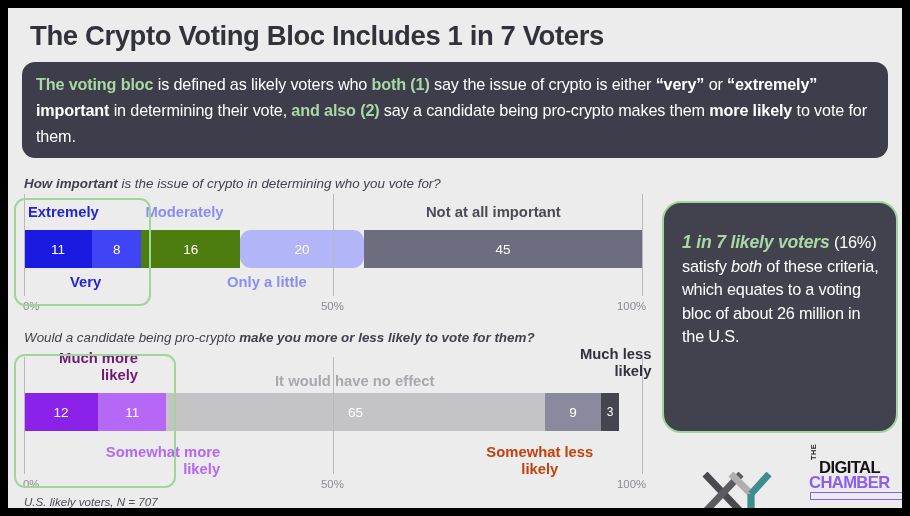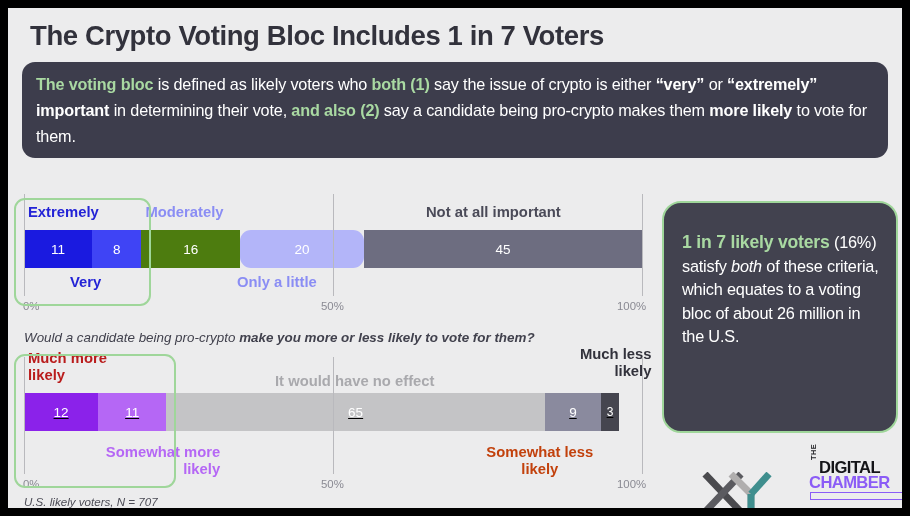--- a/index.html
+++ b/index.html
@@ -108,21 +108,21 @@
     width: 236px; height: 232px;
     background: #42424f;
     border: 2.6px solid #9fd69a;
     border-radius: 19px;
     padding: 28px 16px 0 18px;
     color: #ffffff;
     font-size: 16.3px;
     line-height: 23.5px;
     letter-spacing: -0.2px;
   }
-  .callout .hl { color: #a9d9a2; font-weight: bold; font-size: 17.6px; }
+  .callout .hl { color: #a9d9a2; font-weight: bold; font-size: 17.6px; font-style: italic; }
   .callout i { font-style: italic; }
 
   
   .footnote {
     position: absolute;
     left: 16px; top: 487px;
     font-size: 11.6px;
     font-style: italic;
     color: #4c4c56;
   }
@@ -163,56 +163,59 @@
 
 <div id="canvas">
   <div class="frame">
 
     <div class="title">The Crypto Voting Bloc Includes 1 in 7 Voters</div>
 
     <div class="defbox">
       <span class="grn">The voting bloc</span><span> is defined as likely voters who </span><span class="grn">both (1)</span><span> say the issue of crypto is either </span><span class="wb">“very”</span><span> or </span><span class="wb">“extremely” important</span><span> in determining their vote, </span><span class="grn">and also (2)</span><span> say a candidate being pro-crypto makes them </span><span class="wb">more likely</span><span> to vote for them.</span>
     </div>
 
+    <div class="qtext" style="left:16px; top:168px;">
+      <b>How important</b><span> is the issue of crypto in determining who you vote for?</span>
+    </div>
 
     <div class="chart" id="chart1" style="left:0; top:0;">
         <div class="bar" style="left: 16px; top: 222px; width: 618px; height: 38px;">
           <div class="seg" style="width: 67.98px; background: rgb(26, 26, 224);">11</div>
           <div class="seg" style="width: 49.44px; background: rgb(63, 68, 245);">8</div>
           <div class="seg" style="width: 98.88px; background: #4d7c0f;">16</div>
           <div class="seg" style="width: 123.6px; background: rgb(179, 181, 249); border-radius: 11px;">20</div>
           <div class="seg" style="width: 278.1px; background: rgb(109, 109, 128);">45</div>
         </div>
         <div class="toplabel" style="color: rgb(35, 35, 214); left: 20px; top: 196px; text-align: left; white-space: nowrap;">Extremely</div>
         <div class="botlabel" style="color: rgb(35, 35, 214); left: 61.98px; top: 266px; text-align: left; white-space: nowrap;">Very</div>
         <div class="toplabel" style="color: rgb(138, 141, 244); left: 137.42px; top: 196px; text-align: left; white-space: nowrap;">Moderately</div>
-        <div class="botlabel" style="color: rgb(138, 141, 244); left: 229px; top: 266px; text-align: left; white-space: nowrap;">Only a little</div>
+        <div class="botlabel" style="color: rgb(138, 141, 244); left: 219px; top: 266px; text-align: left; white-space: nowrap;">Only a little</div>
         <div class="toplabel" style="color: rgb(74, 74, 88); left: 417.95px; top: 196px; text-align: left; white-space: nowrap;">Not at all important</div>
         <div class="tick" style="left: 16px; top: 186px; height: 102px;"></div>
         <div class="axlabel" style="top: 292px; left: 15px;">0%</div>
         <div class="tick" style="left: 325px; top: 186px; height: 102px;"></div>
         <div class="axlabel" style="top: 292px; left: 313px;">50%</div>
         <div class="tick" style="left: 634px; top: 186px; height: 102px;"></div>
         <div class="axlabel" style="top: 292px; left: 609px;">100%</div>
         <div class="ring" style="left: 6px; top: 190px; width: 137.42px; height: 108px;"></div>
       </div>
 
     <div class="qtext" style="left:16px; top:322px;">
       <span>Would a candidate being pro-crypto </span><b>make you more or less likely to vote for them?</b>
     </div>
 
     <div class="chart" id="chart2" style="left:0; top:0;">
-        <div class="bar" style="left: 16px; top: 385px; width: 618px; height: 38px; text-decoration: underline;">
+        <div class="bar" style="left: 16px; top: 385px; width: 618px; height: 38px;">
           <div class="seg" style="width: 74.16px; background: rgb(139, 34, 234);">12</div>
           <div class="seg" style="width: 67.98px; background: rgb(181, 103, 245);">11</div>
           <div class="seg" style="width: 379px; background: rgb(196, 196, 198);">65</div>
           <div class="seg" style="width: 55.62px; background: rgb(138, 138, 158);">9</div>
           <div class="seg" style="width: 18.54px; background: rgb(69, 69, 79); font-size: 12px;">3</div>
         </div>
-        <div class="toplabel" style="color: #b91c1c; left: 20px; top: 342px; width: 110px; text-align: left; white-space: normal;">Much more likely</div>
+        <div class="toplabel" style="color: #701a75; left: 20px; top: 342px; width: 110px; text-align: right; white-space: normal;">Much more likely</div>
         <div class="botlabel" style="color: rgb(181, 103, 245); left: 72.16px; top: 436px; width: 140px; text-align: right; white-space: normal;">Somewhat more likely</div>
         <div class="toplabel" style="color: rgb(169, 169, 173); left: 266.99px; top: 365px; text-align: left; white-space: nowrap;">It would have no effect</div>
         <div class="botlabel" style="color: #c2410c; left: 461.84px; top: 436px; width: 140px; text-align: center; white-space: normal;">Somewhat less likely</div>
         <div class="toplabel" style="color: rgb(50, 50, 60); left: 531.46px; top: 338px; width: 112px; text-align: right; white-space: normal;">Much less likely</div>
         <div class="tick" style="left: 16px; top: 349px; height: 117px;"></div>
         <div class="axlabel" style="top: 470px; left: 15px;">0%</div>
         <div class="tick" style="left: 325px; top: 349px; height: 117px;"></div>
         <div class="axlabel" style="top: 470px; left: 313px;">50%</div>
         <div class="tick" style="left: 634px; top: 349px; height: 117px;"></div>
         <div class="axlabel" style="top: 470px; left: 609px;">100%</div>

